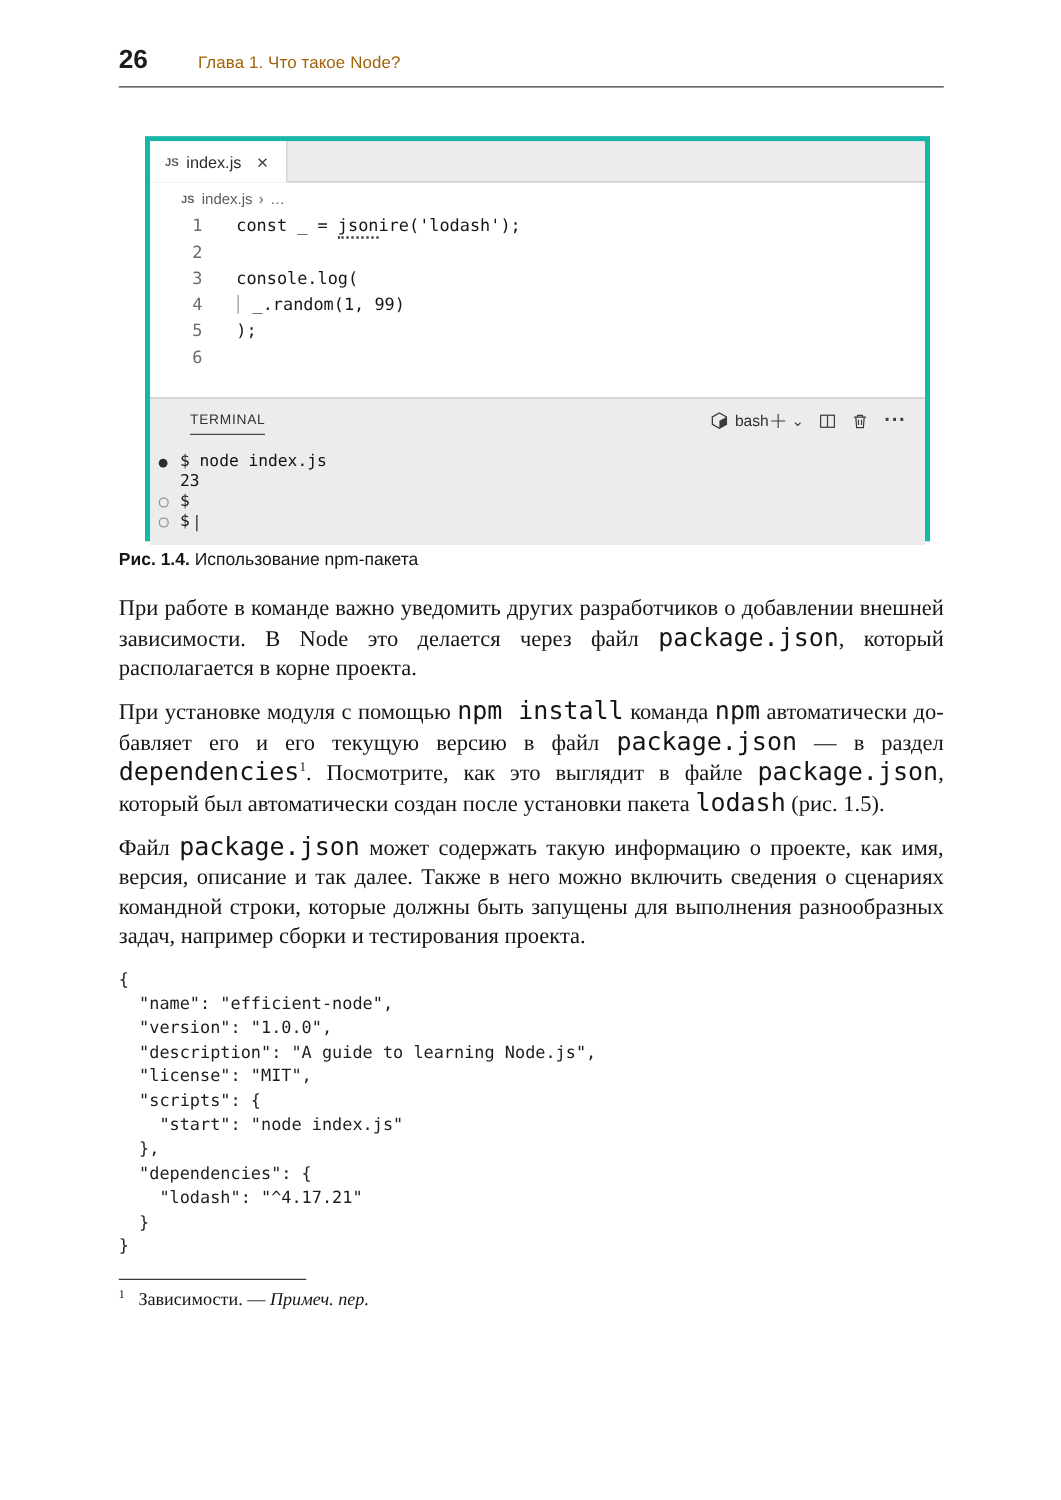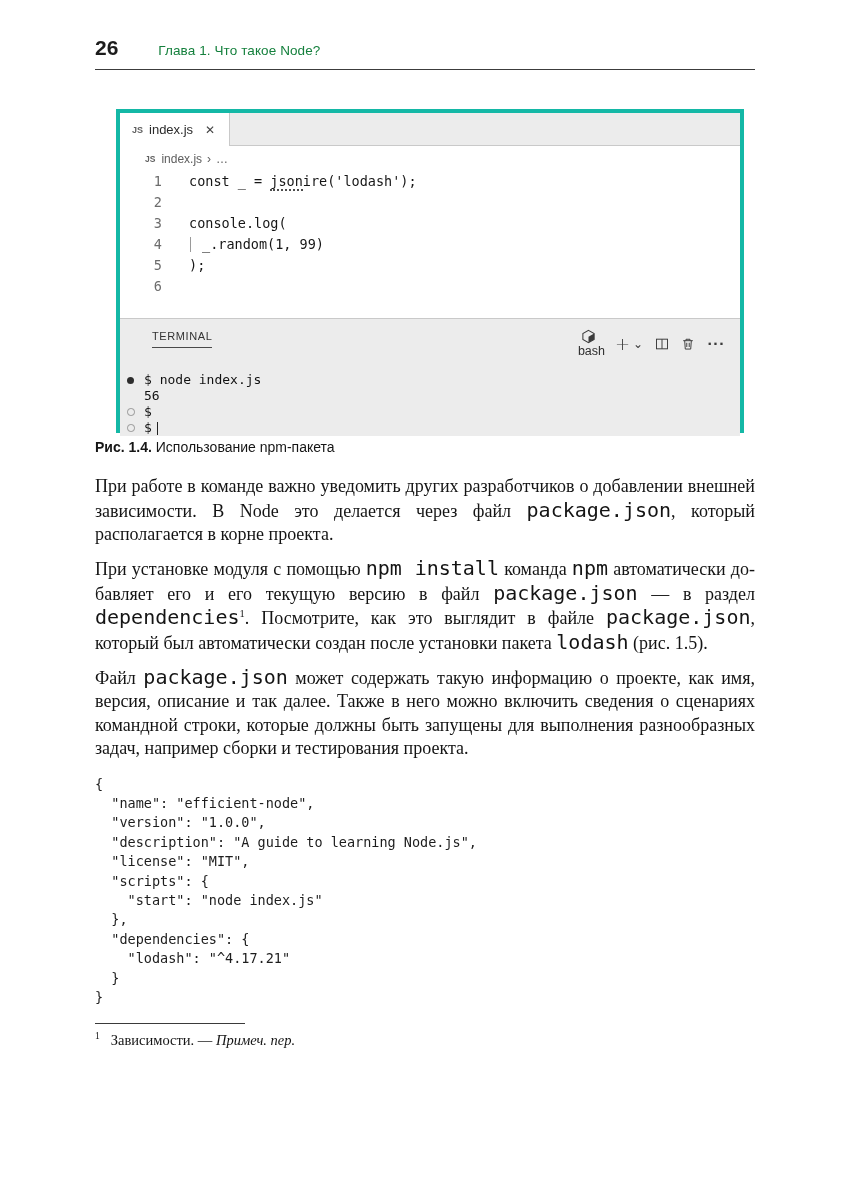--- a/index.html
+++ b/index.html
@@ -6,21 +6,21 @@
   body{
     width:849px;height:1200px;background:#ffffff;overflow:hidden;
     font-family:"Liberation Serif",serif;color:#1a1a1a;
     -webkit-font-smoothing:antialiased;
   }
   .content{padding:0 94px 0 95px;}
 
   
   .runhead{display:flex;align-items:baseline;padding-top:36px;}
   .pagenum{font:700 21px "Liberation Sans",sans-serif;color:#1c1c1c;}
-  .chapter{font:13.5px "Liberation Sans",sans-serif;color:#15803d;margin-left:40px;letter-spacing:.1px;}
+  .chapter{font:13.5px "Liberation Sans",sans-serif;color:#a16207;margin-left:40px;letter-spacing:.1px;}
   .headrule{border:none;border-top:1.6px solid #3c3c3c;margin:9px 0 0 0;}
 
   
   .vscode{
     margin:39px 0 0 21px;width:628px;height:324px;box-sizing:border-box;
     border:4px solid #14b8a6;background:#c4b5fd;
     font-family:"DejaVu Sans Mono",monospace;
   }
   .tabbar{height:33px;background:#ececec;position:relative;display:flex;}
   .tabbar::after{content:'';position:absolute;left:110px;right:0;bottom:0;height:1px;background:#c9c9c9;}
@@ -50,21 +50,21 @@
     margin:0 11px -3px 1px;
   }
 
   .terminal{border-top:1px solid #c9c9c9;background:#ececec;height:118px;box-sizing:border-box;}
   .term-header{display:flex;align-items:flex-start;justify-content:space-between;padding:11px 13px 0 32px;}
   .term-title{
     font:11px "Liberation Sans",sans-serif;letter-spacing:.6px;color:#333;
     border-bottom:1.4px solid #4a4a4a;padding-bottom:5px;
   }
   .term-toolbar{display:flex;align-items:center;color:#3b3b3b;margin-top:-1px;}
-  .tt-shell{display:flex;align-items:center;margin-right:10px;flex-direction:column;}
+  .tt-shell{display:flex;align-items:center;}
   .tt-shell svg{margin-right:5px;}
   .tt-shelllabel{font:12.5px "Liberation Sans",sans-serif;color:#2f2f2f;}
   .tt-plus{font:200 18px "DejaVu Sans",sans-serif;line-height:14px;margin-right:3px;}
   .tt-chev{font:12px "DejaVu Sans",sans-serif;margin-right:12px;color:#3b3b3b;}
   .tt-svgbtn{display:flex;align-items:center;margin-right:12px;}
   .tt-more{font:700 13px "DejaVu Sans",sans-serif;letter-spacing:1px;margin-right:2px;}
 
   .term-body{padding:14px 0 0 7px;font-size:13px;line-height:16px;color:#111;}
   .trow{display:flex;align-items:center;height:16px;}
   .tmark{width:17px;flex:none;display:flex;align-items:center;}
@@ -180,21 +180,21 @@
           <span class="tt-more">···</span>
         </div>
       </div>
       <div class="term-body">
           <div class="trow">
             <span class="tmark filled"></span>
             <span class="ttext">$ node index.js</span>
           </div>
           <div class="trow">
             <span class="tmark none"></span>
-            <span class="ttext">56</span>
+            <span class="ttext">23</span>
           </div>
           <div class="trow">
             <span class="tmark hollow"></span>
             <span class="ttext">$</span>
           </div>
           <div class="trow">
             <span class="tmark hollow"></span>
             <span class="ttext">$</span>
             <span class="tcursor"></span>
           </div>

